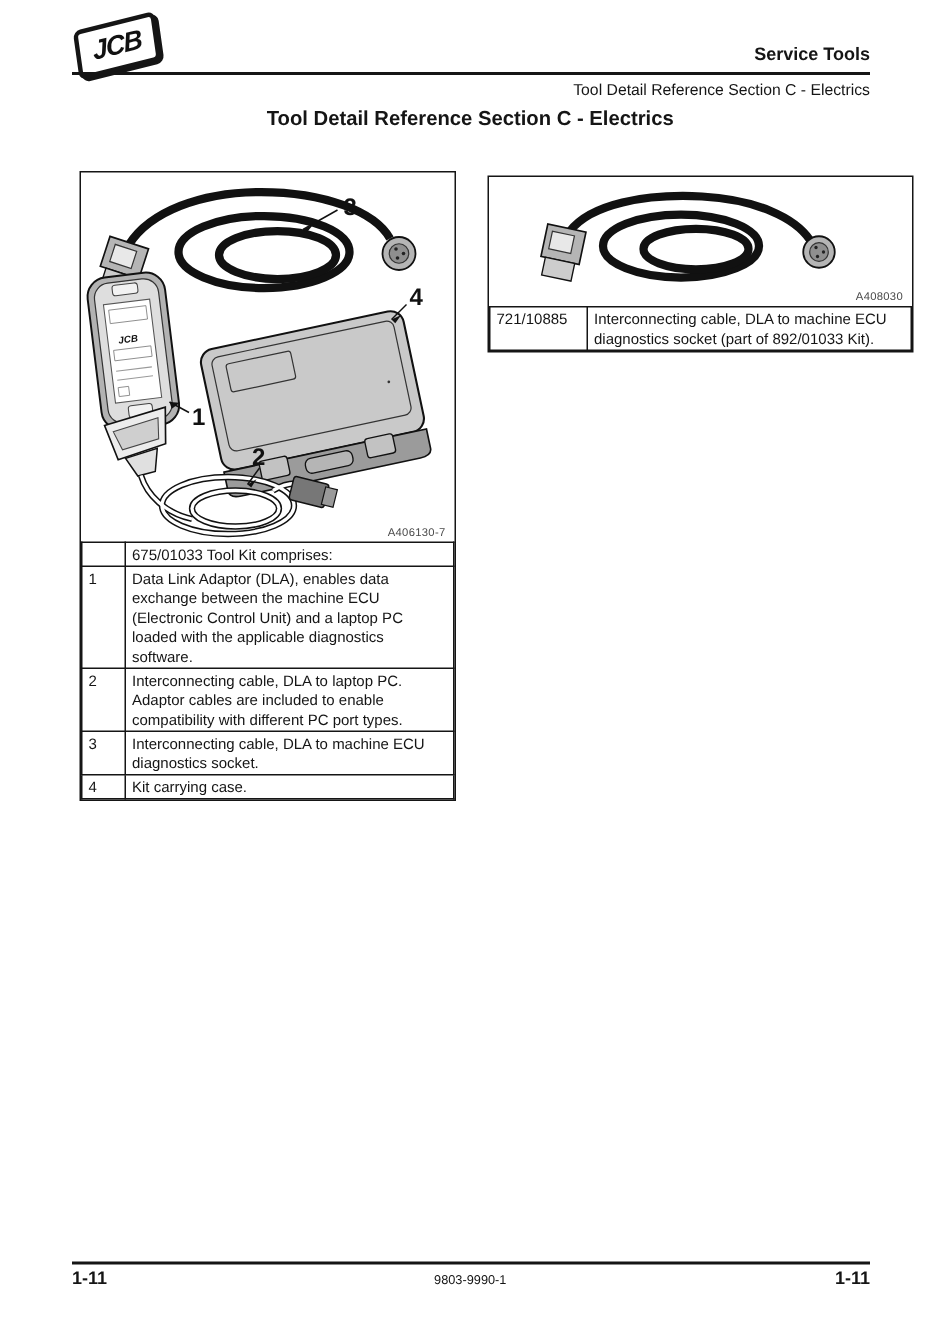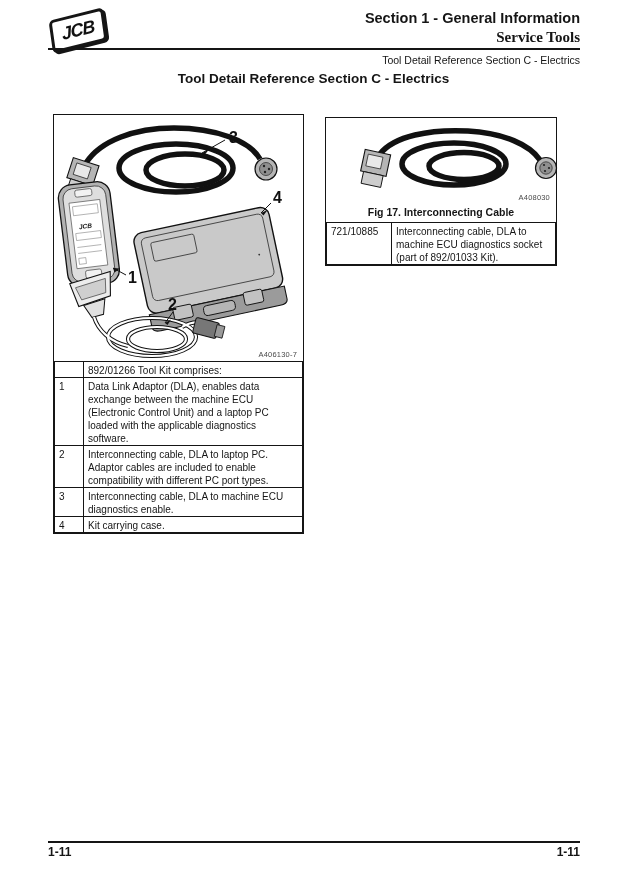--- a/index.html
+++ b/index.html
@@ -13,28 +13,28 @@
     width:50px; height:27px; margin-left:4px; margin-top:4px;
     background:#fff; border:3px solid #151515; border-radius:5px;
     transform:rotate(-14deg) skewX(-6deg);
     display:flex; align-items:center; justify-content:center;
     box-shadow:2px 2px 0 #151515;
   }
   .logo-badge span {
     font-weight:bold; font-style:italic; font-size:18px; letter-spacing:-1px; color:#111;
   }
   .hdr-title { position:absolute; top:10px; right:47px; font-size:14.5px; font-weight:bold; }
-  .hdr-sub { position:absolute; top:29px; right:47px; font-size:15px; font-weight:bold;font-family:Liberation Serif, serif; }
+  .hdr-sub { position:absolute; top:29px; right:47px; font-size:12px; font-weight:bold; }
   .hdr-rule { position:absolute; top:48px; left:48px; width:532px; height:2px; background:#151515; }
   .breadcrumb { position:absolute; top:54px; right:47px; font-size:10.5px; }
   .page-title { position:absolute; top:71px; left:0; width:627px; text-align:center; font-size:13.5px; font-weight:bold; }
   
   .figbox { position:absolute; border:1.5px solid #151515; box-sizing:border-box; background:#fff; }
   .figbox.left  { left:53px;  top:114px; width:251px; }
-  .figbox.right { left:325px; top:117px; width:232px; }
+  .figbox.right { left:325px; top:117px; width:284px; }
   .canvas { position:relative; }
   .canvas.c16 { height:246px; }
   .canvas.c17 { height:86px; }
   .canvas svg { position:absolute; left:0; top:0; }
   .figref { position:absolute; right:6px; bottom:2px; font-size:7.5px; color:#4a4a4a; letter-spacing:0.2px; }
   .figcap { text-align:center; font-weight:bold; font-size:10.5px; padding:2px 2px 4px; }
   
   table.parts { width:100%; border-collapse:collapse; border-top:1.2px solid #151515; table-layout:fixed; }
   table.parts td {
     border:1px solid #151515; vertical-align:top;
@@ -58,21 +58,20 @@
 </head>
 <body>
 
 <div class="page">
 
   <div class="logo-wrap">
     <div class="logo-badge">
       <span>JCB</span>
     </div>
   </div>
-  <div class="hdr-title">Section 1 - General Information</div>
   <div class="hdr-sub">Service Tools</div>
   <div class="hdr-rule"></div>
   <div class="breadcrumb">Tool Detail Reference Section C - Electrics</div>
   <div class="page-title">Tool Detail Reference Section C - Electrics</div>
 
   <div class="figbox left">
     <div class="canvas c16">
       <svg width="248" height="246" viewBox="0 0 248 246">
 
         <g>
@@ -149,33 +148,33 @@
           <path d="M111,208 l6,-3.5 -3.5,5.5 z" fill="#111"></path>
           <text class="callout" x="114" y="195">2</text>
         </g>
       </svg>
       <div class="figref">A406130-7</div>
     </div>
     <table class="parts">
       <tbody>
           <tr>
         <td class="num"></td>
-        <td>892/01266 Tool Kit comprises:</td>
+        <td>675/01033 Tool Kit comprises:</td>
       </tr>
       <tr>
         <td class="num">1</td>
         <td>Data Link Adaptor (DLA), enables data exchange between the machine ECU (Electronic Control Unit) and a laptop PC loaded with the applicable diagnostics software.</td>
       </tr>
       <tr>
         <td class="num">2</td>
         <td>Interconnecting cable, DLA to laptop PC. Adaptor cables are included to enable compatibility with different PC port types.</td>
       </tr>
       <tr>
         <td class="num">3</td>
-        <td>Interconnecting cable, DLA to machine ECU diagnostics enable.</td>
+        <td>Interconnecting cable, DLA to machine ECU diagnostics socket.</td>
       </tr>
       <tr>
         <td class="num">4</td>
         <td>Kit carrying case.</td>
       </tr>
     </tbody>
       </table>
   </div>
 
   <div class="figbox right">
@@ -194,28 +193,28 @@
             <circle cx="220" cy="50" r="10.5" fill="#b5b5b5" stroke="#111" stroke-width="1.2"></circle>
             <circle cx="220" cy="50" r="6.2" fill="#8f8f8f" stroke="#333" stroke-width="0.8"></circle>
             <circle cx="218" cy="47" r="1.1" fill="#222"></circle>
             <circle cx="223" cy="50" r="1.1" fill="#222"></circle>
             <circle cx="219" cy="53" r="1.1" fill="#222"></circle>
           </g>
         </g>
       </svg>
       <div class="figref">A408030</div>
     </div>
-    <div class="figcap">Fig 17. Interconnecting Cable</div>
     <table class="parts">
       <tbody>
           <tr>
         <td class="part">721/10885</td>
         <td>Interconnecting cable, DLA to machine ECU diagnostics socket (part of 892/01033 Kit).</td>
       </tr>
     </tbody>
       </table>
   </div>
 
   <div class="ftr-rule"></div>
   <div class="ftr-left">1-11</div>
+  <div class="ftr-center">9803-9990-1</div>
   <div class="ftr-right">1-11</div>
 
 </div>
 
 </body></html>

